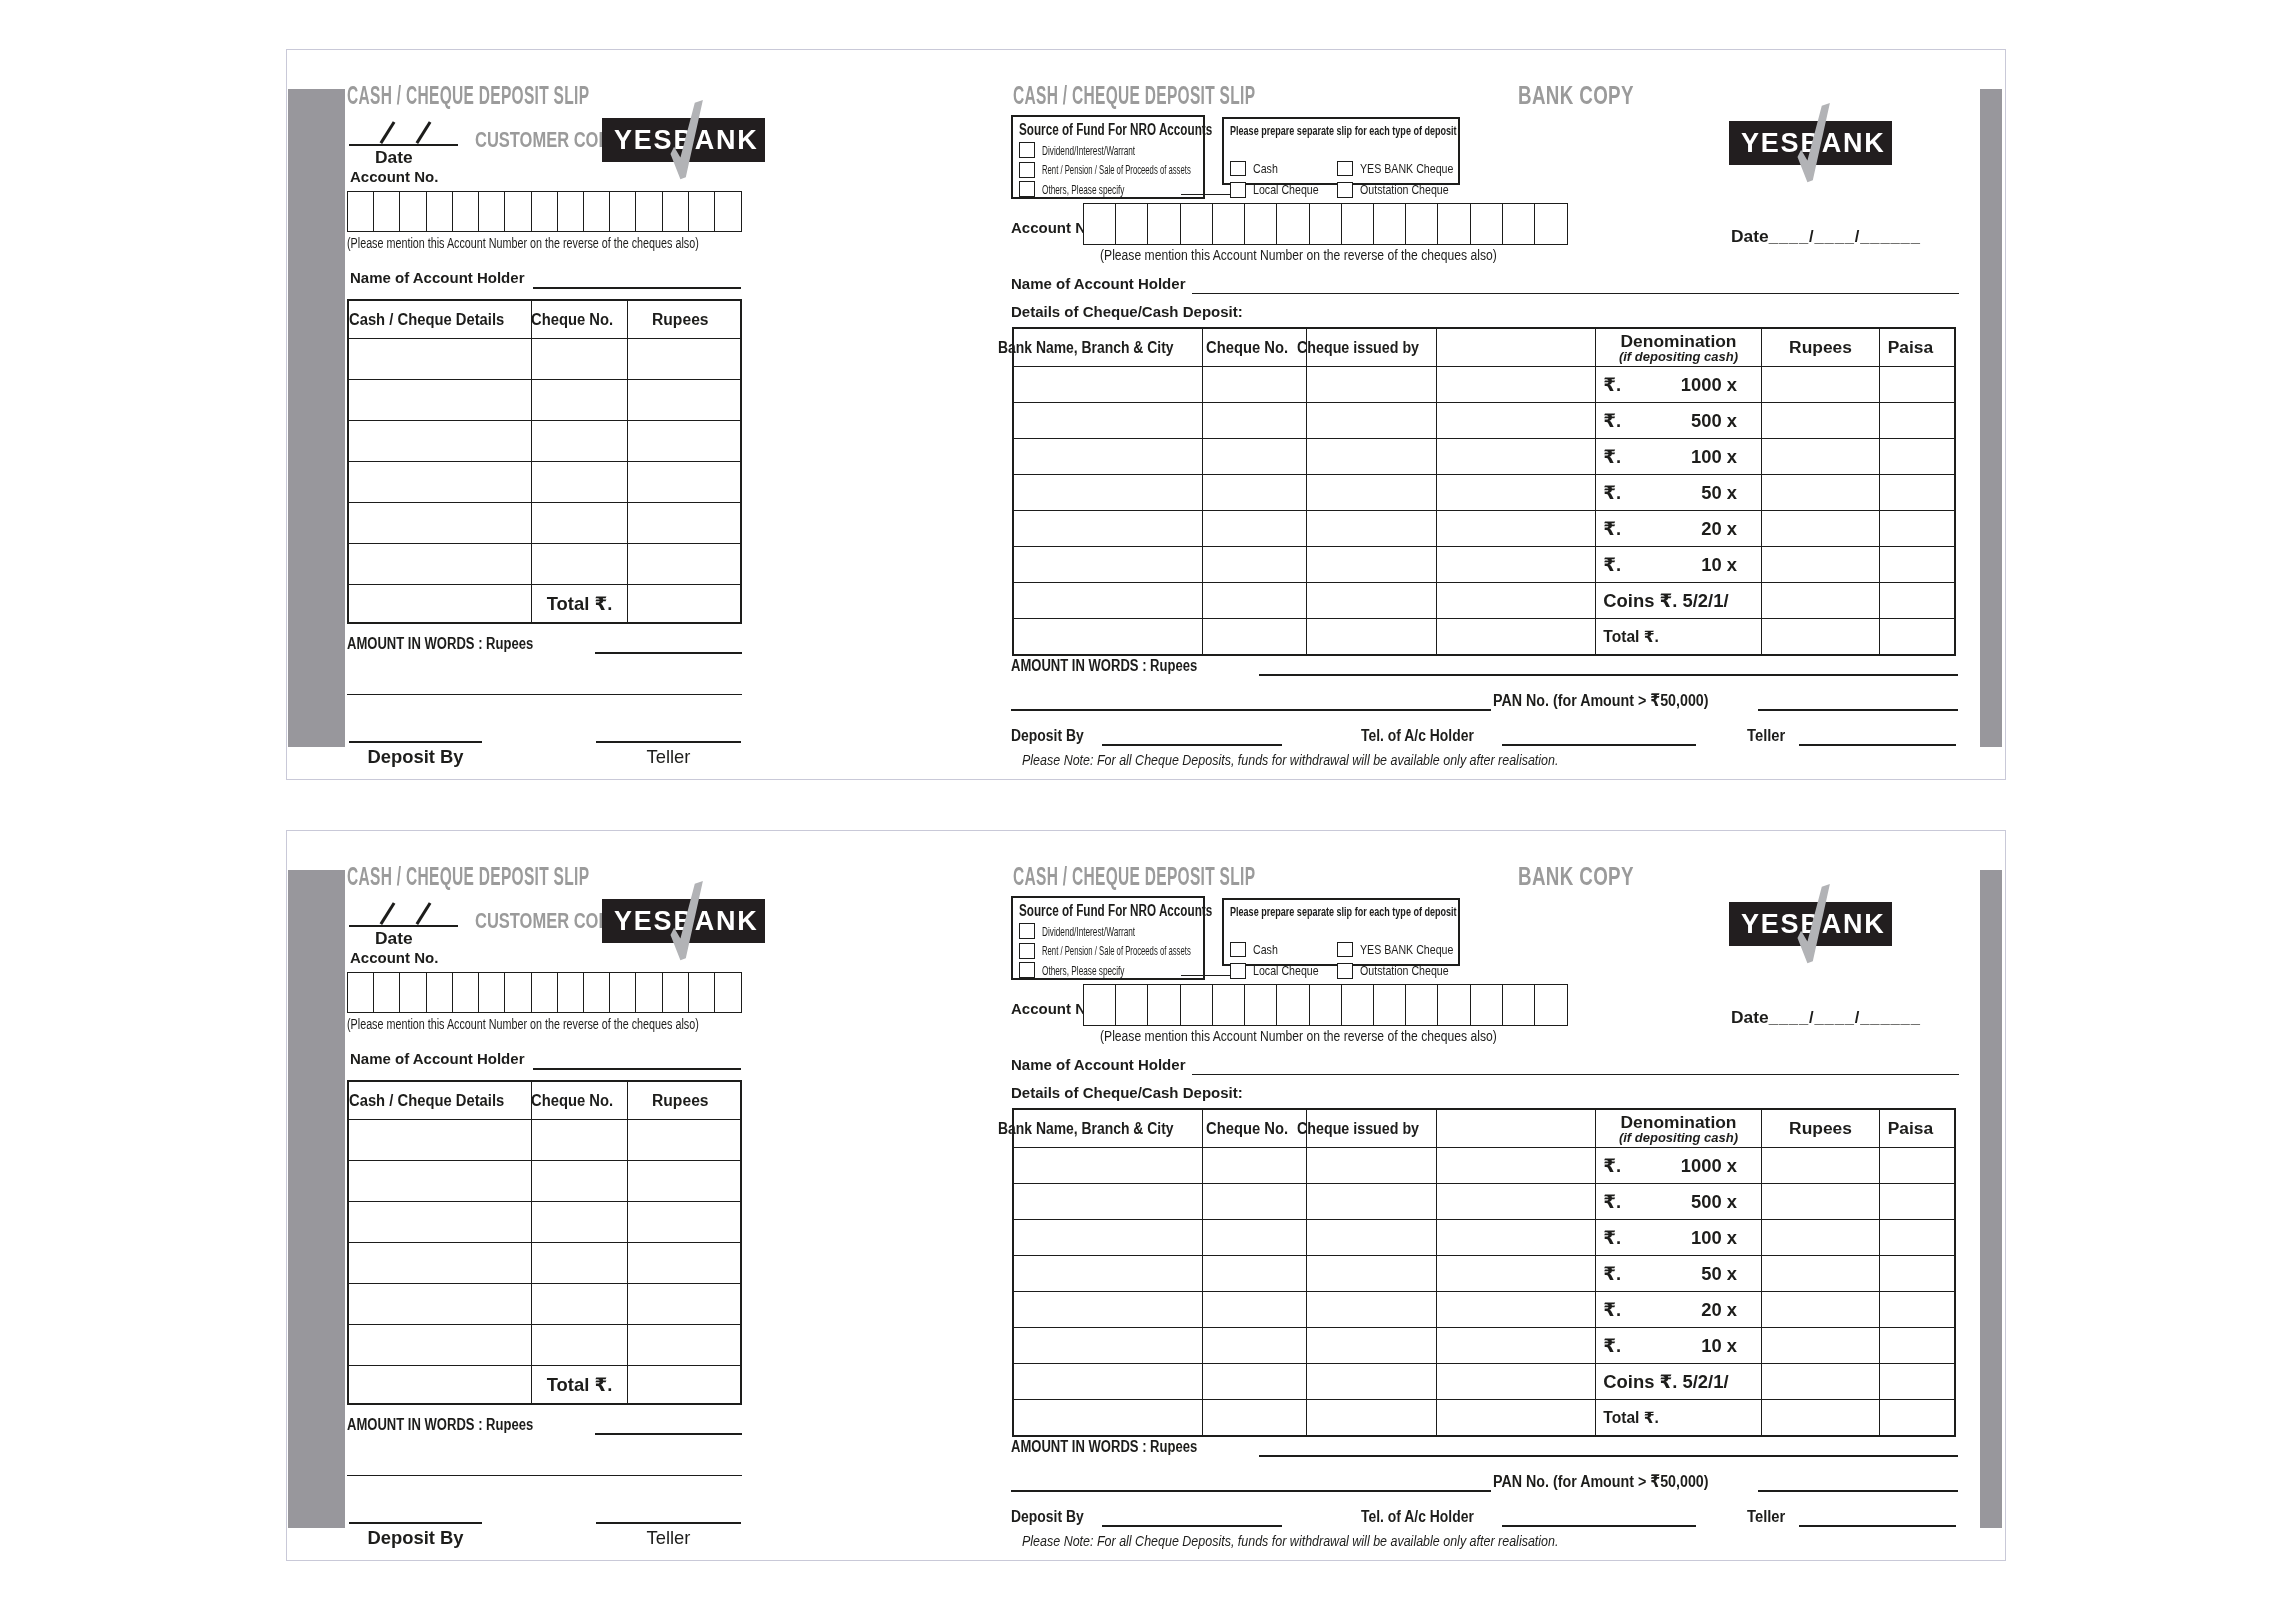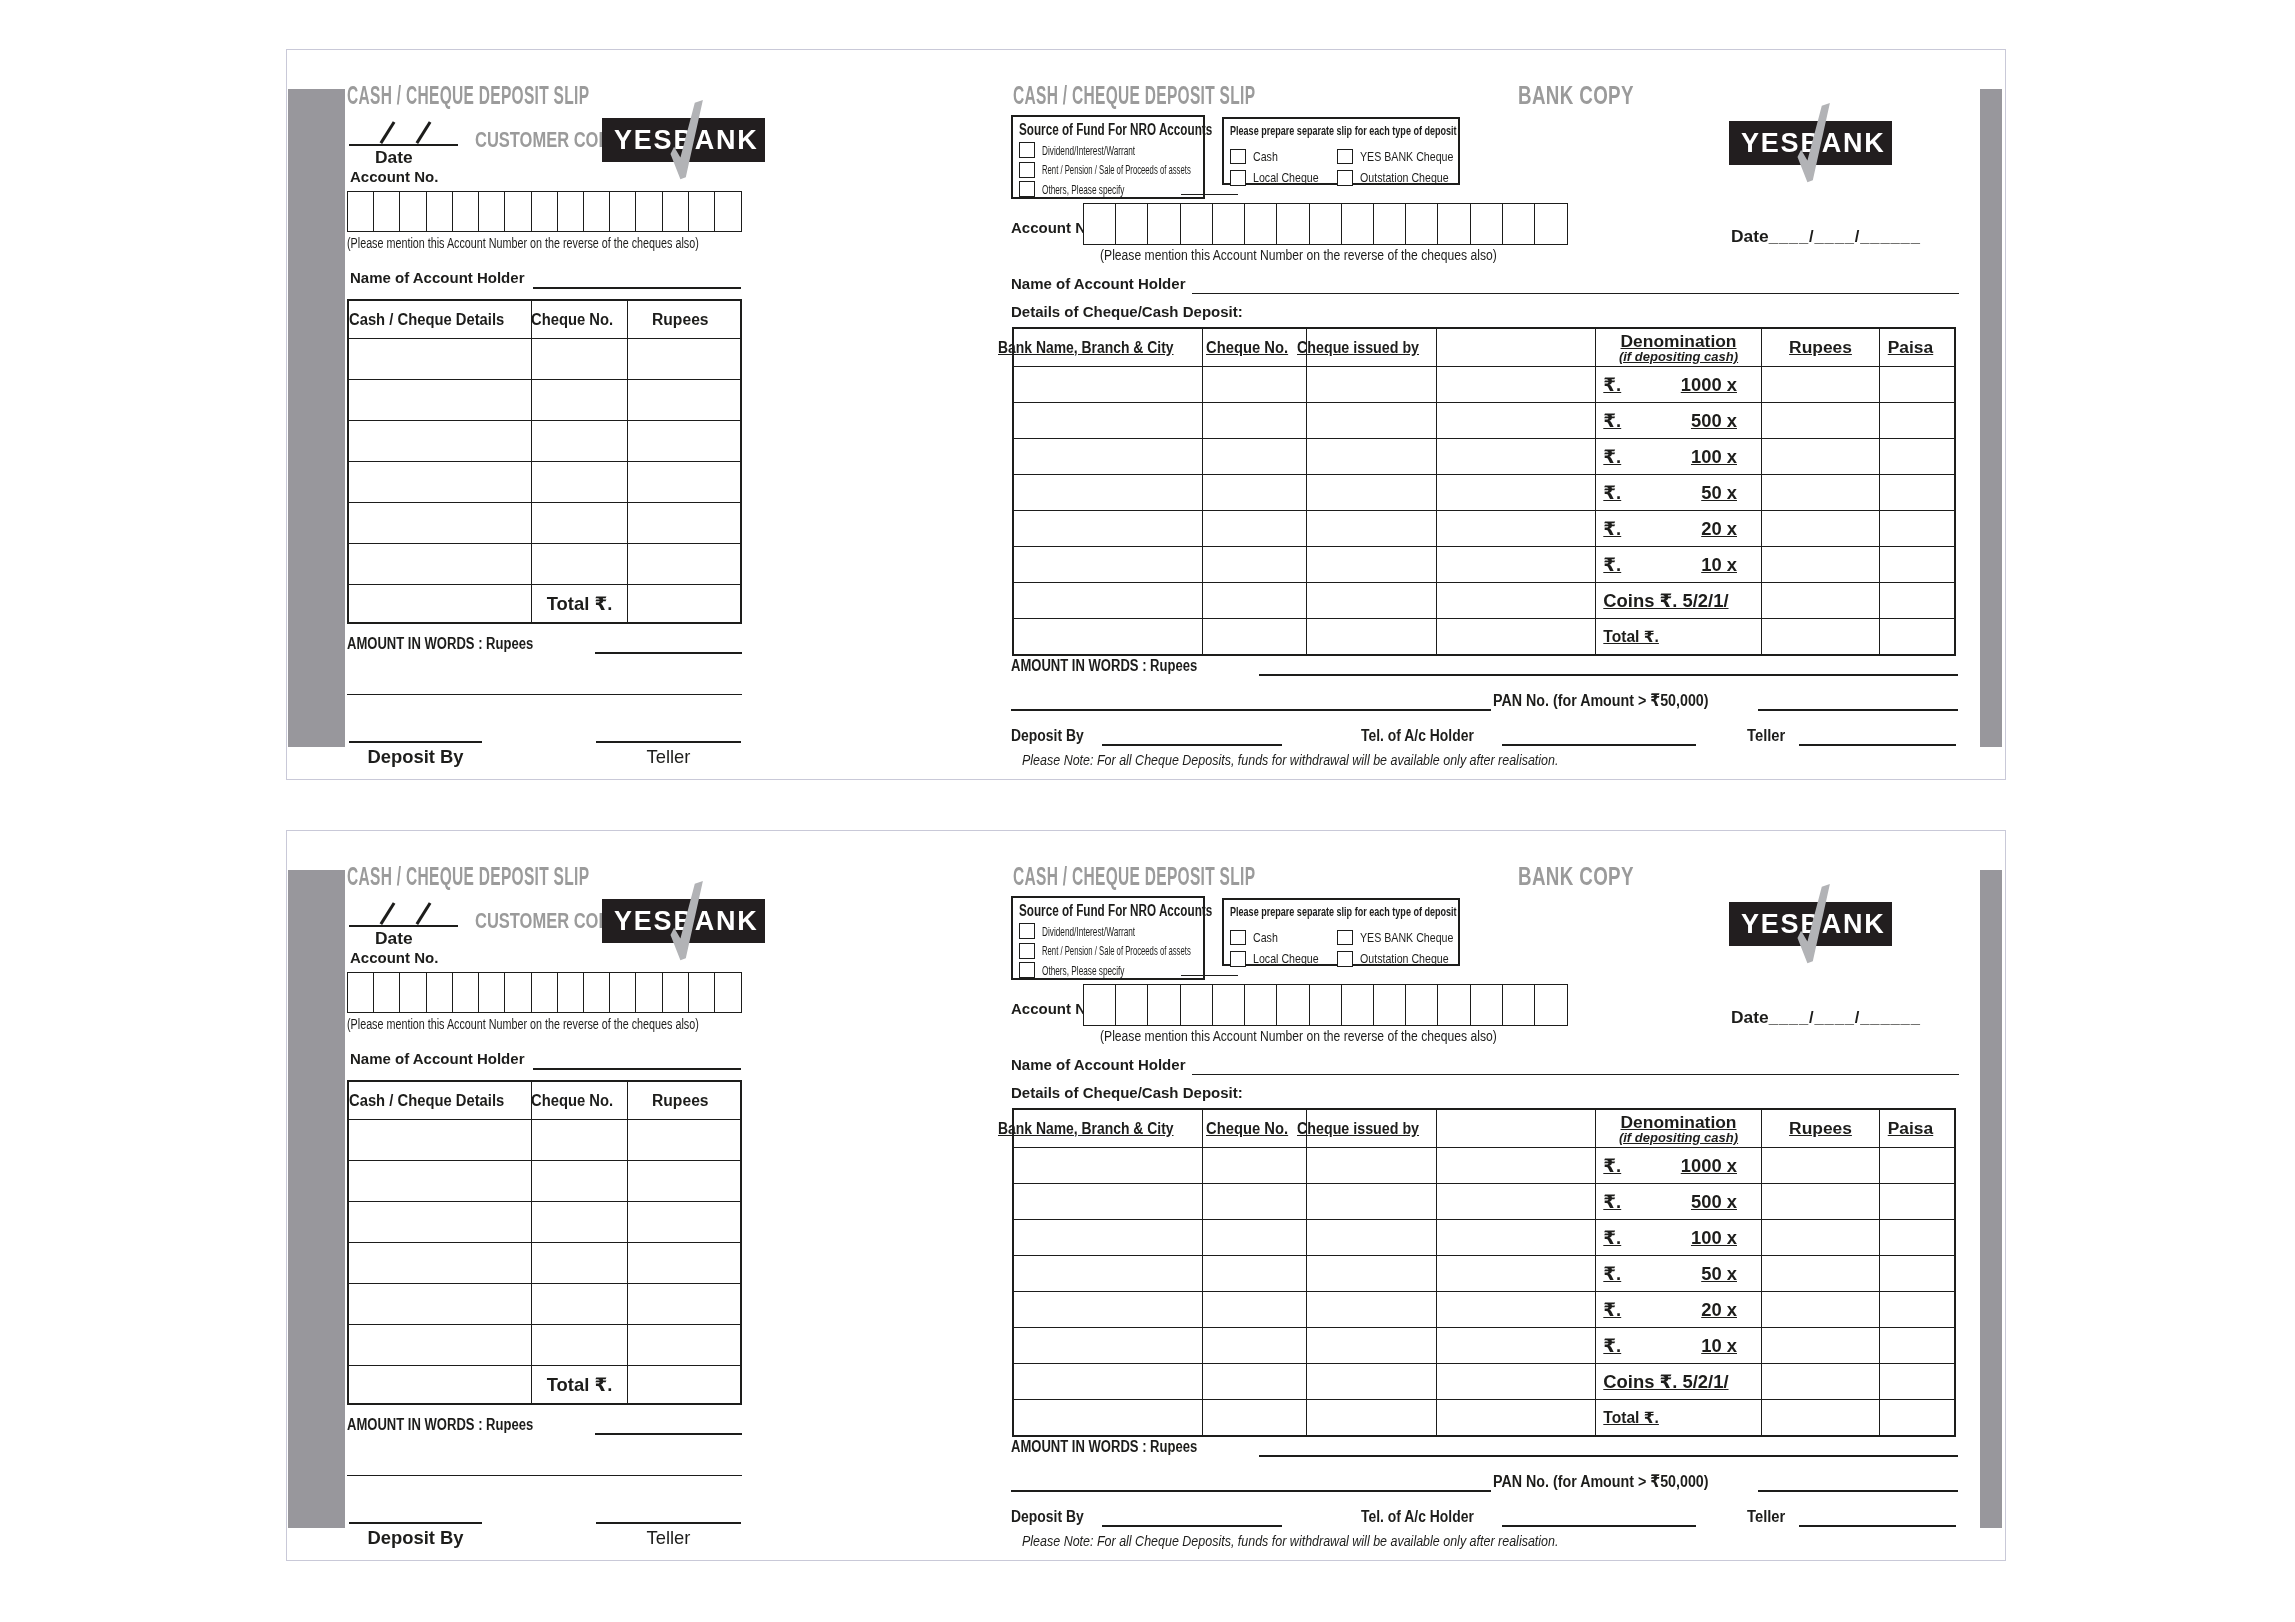--- a/index.html
+++ b/index.html
@@ -28,35 +28,35 @@
   
   .ctable{width:395px;border:2.8px solid var(--ink,#1d1d1b);box-sizing:border-box;}
   .ctable .trow{display:grid;grid-template-columns:182px 96px 111px;height:40px;border-top:1.8px solid var(--ink,#1d1d1b);}
   .ctable .trow:first-child{border-top:none;height:37px;}
   .ctable .trow.total{height:37px;}
   .ctable .tcell{border-left:1.8px solid var(--ink,#1d1d1b);display:flex;align-items:center;justify-content:center;}
   .ctable .tcell:first-child{border-left:none;}
   .thead{font-weight:700;font-size:17.4px;text-align:right;}
   
   .btable{width:944px;border:2.8px solid var(--ink,#1d1d1b);box-sizing:border-box;}
-  .btable .trow{display:grid;grid-template-columns:188px 104px 130px 159px 166px 118px 62px;height:35px;border-top:1.8px solid var(--ink,#1d1d1b);text-decoration:underline;}
+  .btable .trow{display:grid;grid-template-columns:188px 104px 130px 159px 166px 118px 62px;height:35px;border-top:1.8px solid var(--ink,#1d1d1b);}
   .btable .trow.hdr{border-top:none;height:37px;}
   .btable .tcell{border-left:1.8px solid var(--ink,#1d1d1b);display:flex;align-items:center;justify-content:center;overflow:visible;}
   .btable .tcell:first-child{border-left:none;}
   .denom-cell{justify-content:space-between !important;padding:0 24px 0 7.3px;font-weight:700;font-size:18.4px;}
   .denom-left{justify-content:flex-start !important;padding-left:7.3px;font-weight:700;font-size:18.4px;}
   .denom-total{justify-content:flex-start !important;padding-left:7.3px;font-weight:700;font-size:15.6px;}
   .hdr-stack{flex-direction:column;line-height:1.05;justify-content:center;}
   .sub-hdr{font-style:italic;font-weight:700;font-size:13px;}
   
   .optbox{border:2.8px solid var(--ink,#1d1d1b);box-sizing:border-box;background:#fff;padding:3.7px 6.4px;}
   .cb{width:13.8px;height:13.8px;border:1.8px solid var(--ink,#1d1d1b);display:inline-block;flex:none;background:#fff;}
   .optrow{display:flex;align-items:center;gap:6.4px;margin-top:3.7px;}
   .opt-label{font-size:13.3px;font-weight:400;}
-  .typegrid{display:grid;grid-template-columns:107px 119px;row-gap:5.5px;margin-top:11px;}
+  .typegrid{display:grid;grid-template-columns:107px 119px;row-gap:5.5px;margin-top:23px;}
   .typegrid .optrow{margin-top:0;}
   
   .slash{position:absolute;width:2.8px;height:25px;background:var(--ink,#1d1d1b);transform:rotate(32deg);}
   .sig-label{font-weight:700;font-size:18.4px;text-align:center;margin-top:2.8px;}
   .it-note{font-style:italic;font-size:14.2px;margin-left:11px;}
   .us{font-weight:700;font-size:16.5px;letter-spacing:0.9px;}
 </style>
 </head>
 <body>
 

